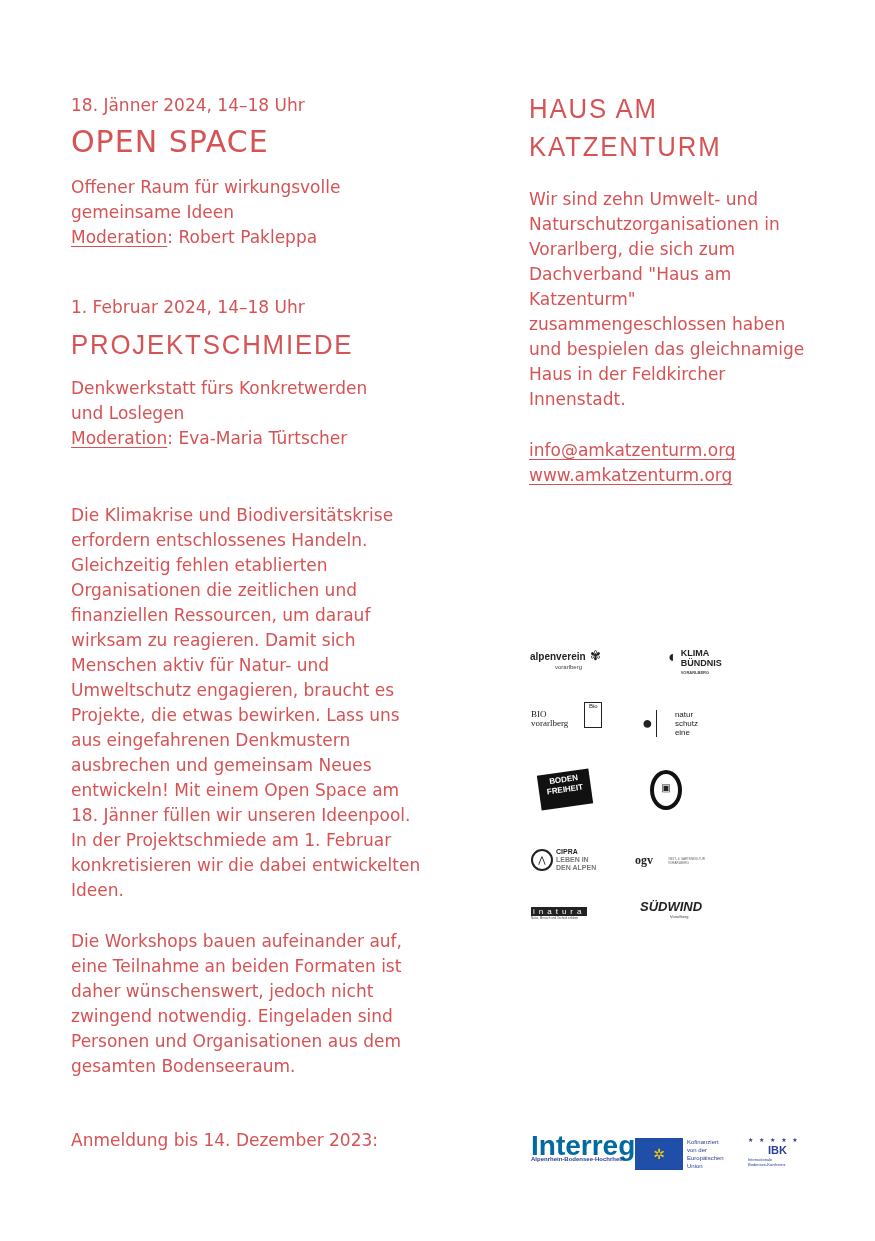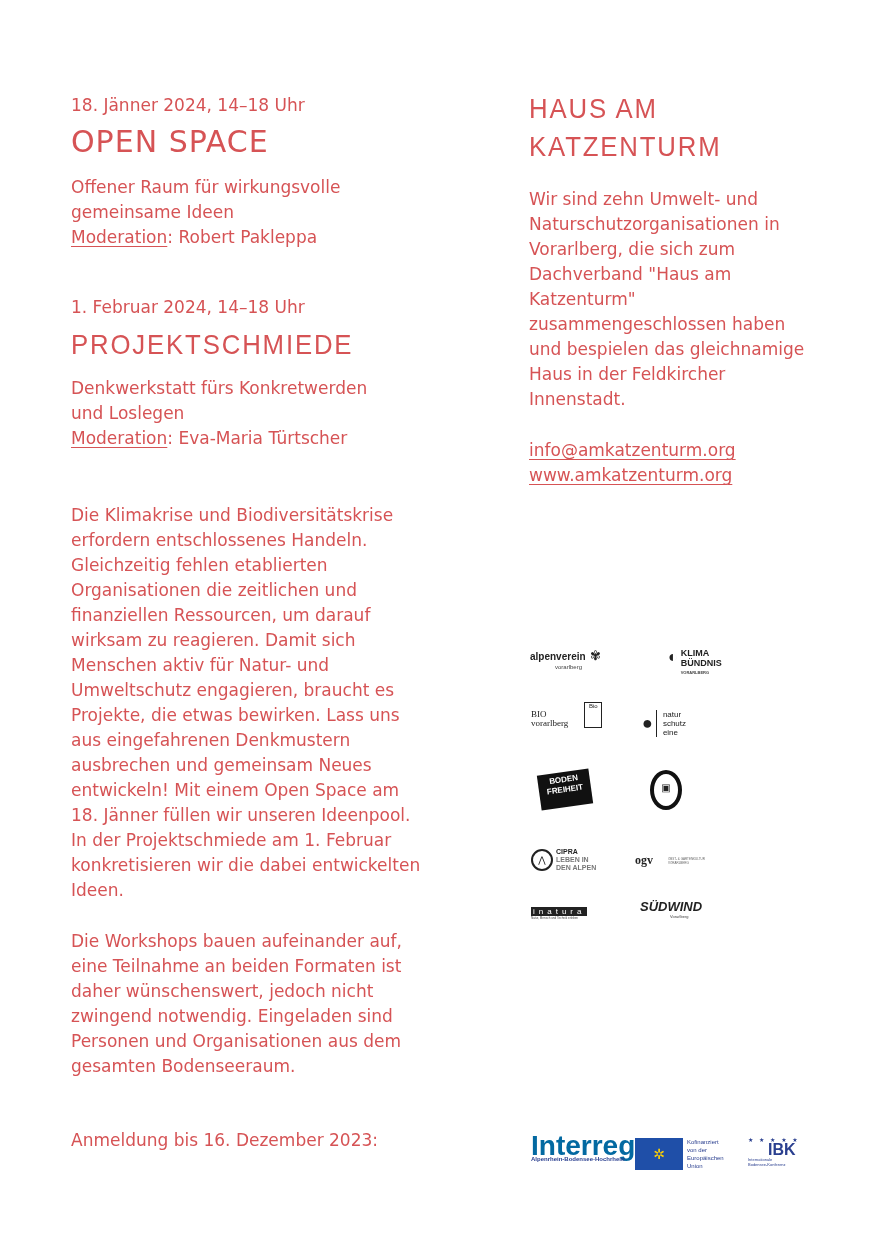--- a/index.html
+++ b/index.html
@@ -30,21 +30,21 @@
 <div class="abs title-cond" style="left:71px;top:327px;">PROJEKTSCHMIEDE</div>
 <div class="abs body" style="left:71px;top:376px;width:380px;">
   <div>Denkwerkstatt fürs Konkretwerden</div>
   <div>und Loslegen</div>
   <div><span class="ul">Moderation</span><span>: Eva-Maria Türtscher</span></div>
 </div>
 
 <div class="abs body" style="left:71px;top:503px;width:355px;">Die Klimakrise und Biodiversitätskrise erfordern entschlossenes Handeln. Gleichzeitig fehlen etablierten Organisationen die zeitlichen und finanziellen Ressourcen, um darauf wirksam zu reagieren. Damit sich Menschen aktiv für Natur- und Umweltschutz engagieren, braucht es Projekte, die etwas bewirken. Lass uns aus eingefahrenen Denkmustern ausbrechen und gemeinsam Neues entwickeln! Mit einem Open Space am 18. Jänner füllen wir unseren Ideenpool. In der Projektschmiede am 1. Februar konkretisieren wir die dabei entwickelten Ideen.</div>
 <div class="abs body" style="left:71px;top:929px;width:355px;">Die Workshops bauen aufeinander auf, eine Teilnahme an beiden Formaten ist daher wünschenswert, jedoch nicht zwingend notwendig. Eingeladen sind Personen und Organisationen aus dem gesamten Bodenseeraum.</div>
 <div class="abs body" style="left:71px;top:1128px;width:380px;">
-  <div>Anmeldung bis 16. Dezember 2023:</div>
+  <div>Anmeldung bis 14. Dezember 2023:</div>
 </div>
 
 <div class="abs title-cond" style="left:529px;top:90px;line-height:38px;">
   <div>HAUS AM</div>
   <div>KATZENTURM</div>
 </div>
 <div class="abs body" style="left:529px;top:187px;width:280px;">Wir sind zehn Umwelt- und Naturschutzorganisationen in Vorarlberg, die sich zum Dachverband "Haus am Katzenturm" zusammengeschlossen haben und bespielen das gleichnamige Haus in der Feldkircher Innenstadt.</div>
 <div class="abs body" style="left:529px;top:438px;">
   <div><a class="ul" href="#">info@amkatzenturm.org</a></div>
   <div><a class="ul" href="#">www.amkatzenturm.org</a></div>
@@ -65,21 +65,21 @@
 </div>
 <div class="logo" style="left:531px;top:702px;display:flex;align-items:flex-end;gap:16px;">
   <div style="font-family:'Liberation Serif',serif;font-size:9px;line-height:9px;">
     <div>BIO</div>
     <div>vorarlberg</div>
   </div>
   <div style="border:1px solid #222;width:16px;height:24px;font-size:6px;text-align:center;"><span>Bio</span></div>
 </div>
 <div class="logo" style="left:642px;top:710px;display:flex;gap:3px;align-items:center;">
   <span style="font-size:18px;">●</span>
-  <div style="border-left:1px solid #222;padding-left:6px;font-size:8px;line-height:9px;">
+  <div style="border-left:1px solid #222;padding-left:18px;font-size:8px;line-height:9px;">
     <div>natur</div>
     <div>schutz</div>
     <div>eine</div>
   </div>
 </div>
 <div class="logo" style="left:539px;top:772px;width:52px;height:32px;background:#111;color:#fff;transform:rotate(-8deg);font-size:8px;font-weight:bold;text-align:center;line-height:10px;padding-top:3px;">
   <div>BODEN</div>
   <div>FREIHEIT</div>
 </div>
 <div class="logo" style="left:650px;top:770px;width:32px;height:40px;border:4px solid #111;border-radius:50%;box-sizing:border-box;">
@@ -115,18 +115,18 @@
 </div>
 <div class="logo" style="left:635px;top:1138px;width:48px;height:32px;background:#1f4fa8;display:flex;align-items:center;justify-content:center;color:#ffd200;font-size:14px;">✲</div>
 <div class="logo" style="left:687px;top:1138px;font-size:6px;line-height:8px;color:#2a3f8f;">
   <div>Kofinanziert</div>
     <div>von der</div>
     <div>Europäischen</div>
     <div>Union</div>
 </div>
 <div class="logo" style="left:748px;top:1136px;color:#2a3f8f;">
   <div style="font-size:6px;letter-spacing:2px;">★ ★ ★ ★ ★</div>
-  <div style="font-size:16px;font-weight:bold;padding-left:20px;line-height:14px;">IBK</div>
+  <div style="font-size:11px;font-weight:bold;padding-left:20px;line-height:14px;">IBK</div>
   <div style="font-size:4px;">
       <div>Internationale</div>
       <div>Bodensee-Konferenz</div>
     </div>
 </div>
 
 </body></html>

